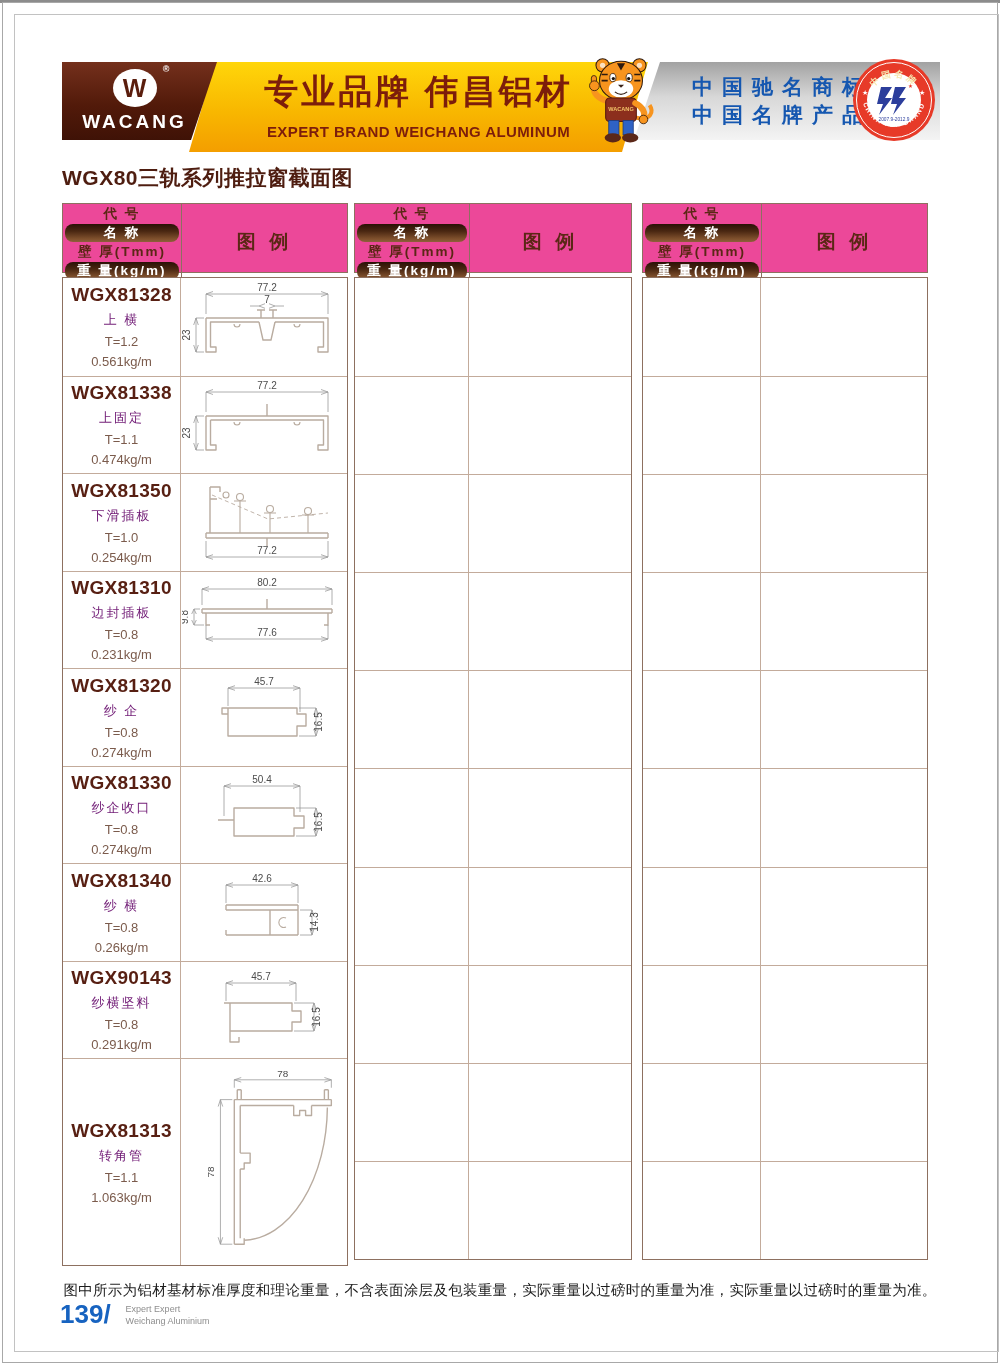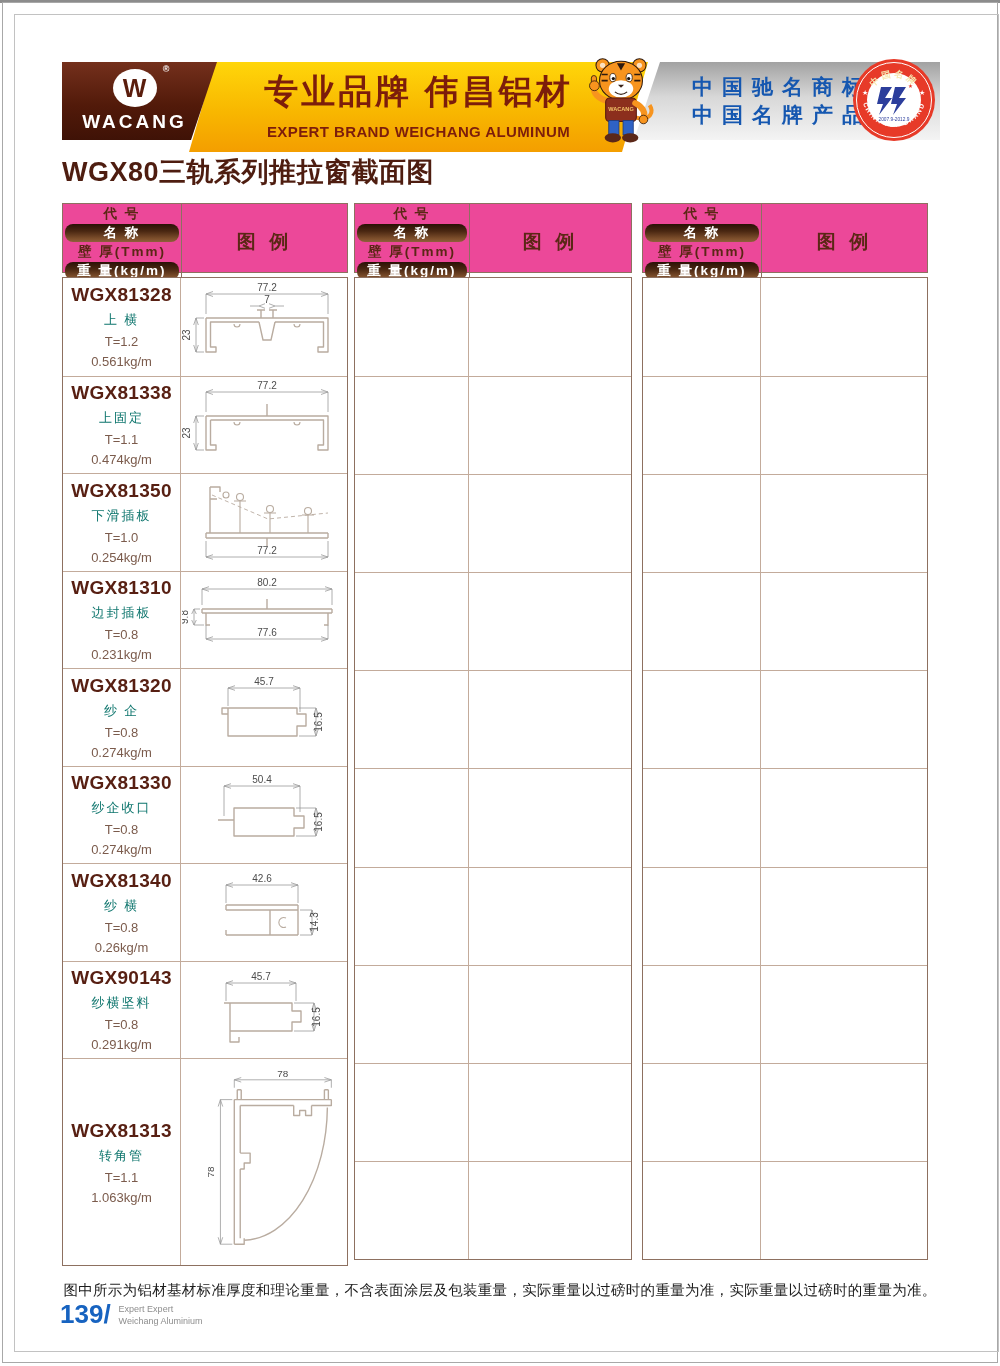--- a/index.html
+++ b/index.html
@@ -30,21 +30,21 @@
 
   .banner-silver{position:absolute;left:634px;top:62px;width:306px;height:78px;z-index:1;
     background:linear-gradient(180deg,#a2a2a2,#d8d8d8 45%,#f4f4f4);
     clip-path:polygon(26px 0,306px 0,306px 100%,0 100%);
     display:flex;flex-direction:column;justify-content:center;padding-left:58px;box-sizing:border-box;}
   .honor-line{color:#1557b0;font-weight:bold;font-size:21px;letter-spacing:9px;line-height:1.35;white-space:nowrap;}
 
   .tiger{position:absolute;left:580px;top:50px;width:82px;height:94px;z-index:4;}
   .badge{position:absolute;left:851px;top:57px;width:86px;height:86px;z-index:5;}
 
-  .page-title{position:absolute;left:62px;top:154px;font-size:27px;font-weight:bold;color:#4e1d10;letter-spacing:.5px;}
+  .page-title{position:absolute;left:62px;top:164px;font-size:21px;font-weight:bold;color:#4e1d10;letter-spacing:.5px;}
 
   
   .group{position:absolute;}
   .ghead{position:absolute;top:0;left:0;right:0;height:70px;border:1px solid #8d7060;
     display:grid;grid-template-columns:var(--cw) 1fr;box-sizing:border-box;background:#ec4899;}
   .ghead-left{display:grid;grid-template-rows:repeat(4,1fr);}
   .hcell{display:flex;align-items:center;justify-content:center;font-weight:bold;font-size:13.5px;
     color:#5b2715;letter-spacing:2px;white-space:nowrap;}
   .hbar{margin:.5px 2px;border-radius:8px;color:#fff;
     background:linear-gradient(180deg,#2a1106 0%,#4a2712 40%,#7c4e2b 80%,#8f5f3a 100%);}
@@ -53,34 +53,34 @@
 
   .gbody{position:absolute;top:74px;left:0;right:0;border:1px solid #8d7060;display:grid;background:#fff;box-sizing:content-box;}
   .gbody-main{grid-template-rows:repeat(8,97.5px) 207px;}
   .gbody-empty{height:981px;grid-template-rows:repeat(10,1fr);}
   .row{display:grid;grid-template-columns:var(--cw) 1fr;border-top:1px solid #c3ab9b;}
   .row:first-child{border-top:none;text-align:right;}
   .cellL{display:flex;flex-direction:column;align-items:center;justify-content:center;gap:5px;
     border-right:1px solid #c3ab9b;}
   .cellR{display:flex;align-items:center;justify-content:center;}
   .pcode{font-size:19px;font-weight:bold;color:#571f12;letter-spacing:.3px;}
-  .pname{font-size:13px;color:#0f766e;letter-spacing:2px;font-family:Liberation Serif, serif;}
+  .pname{font-size:13px;color:#701a75;letter-spacing:2px;}
   .pthk,.pwt{font-size:13px;color:#7b5b4c;}
 
   
   .cellR svg text{fill:#4c4c4c;font-size:10px;font-family:"Liberation Sans","DejaVu Sans",sans-serif;}
   .p{fill:none;stroke:#b9aca0;stroke-width:1.4;stroke-linejoin:round;}
   .p2{fill:none;stroke:#b9aca0;stroke-width:1.1;}
   .d{fill:none;stroke:#9b9b9b;stroke-width:.8;}
   .dd{fill:none;stroke:#b9aca0;stroke-width:.9;stroke-dasharray:4 3;}
 
   
   .disclaimer{position:absolute;left:0;top:1281px;width:1000px;text-align:center;
     font-size:14.5px;color:#1c1c1c;letter-spacing:.3px;}
-  .pagenum{position:absolute;left:60px;top:1301px;display:flex;align-items:flex-start;gap:8px;}
+  .pagenum{position:absolute;left:60px;top:1301px;display:flex;align-items:flex-start;gap:15px;}
   .pagenum-num{color:#1763c0;font-weight:bold;font-size:26px;line-height:1;}
   .pagenum-brand{font-size:9px;color:#8e8e8e;line-height:1.3;padding-top:3px;}
 </style>
 </head>
 <body>
 
 <div class="page">
 
   <div class="top-edge"></div>
   <div class="outer-frame"></div>

